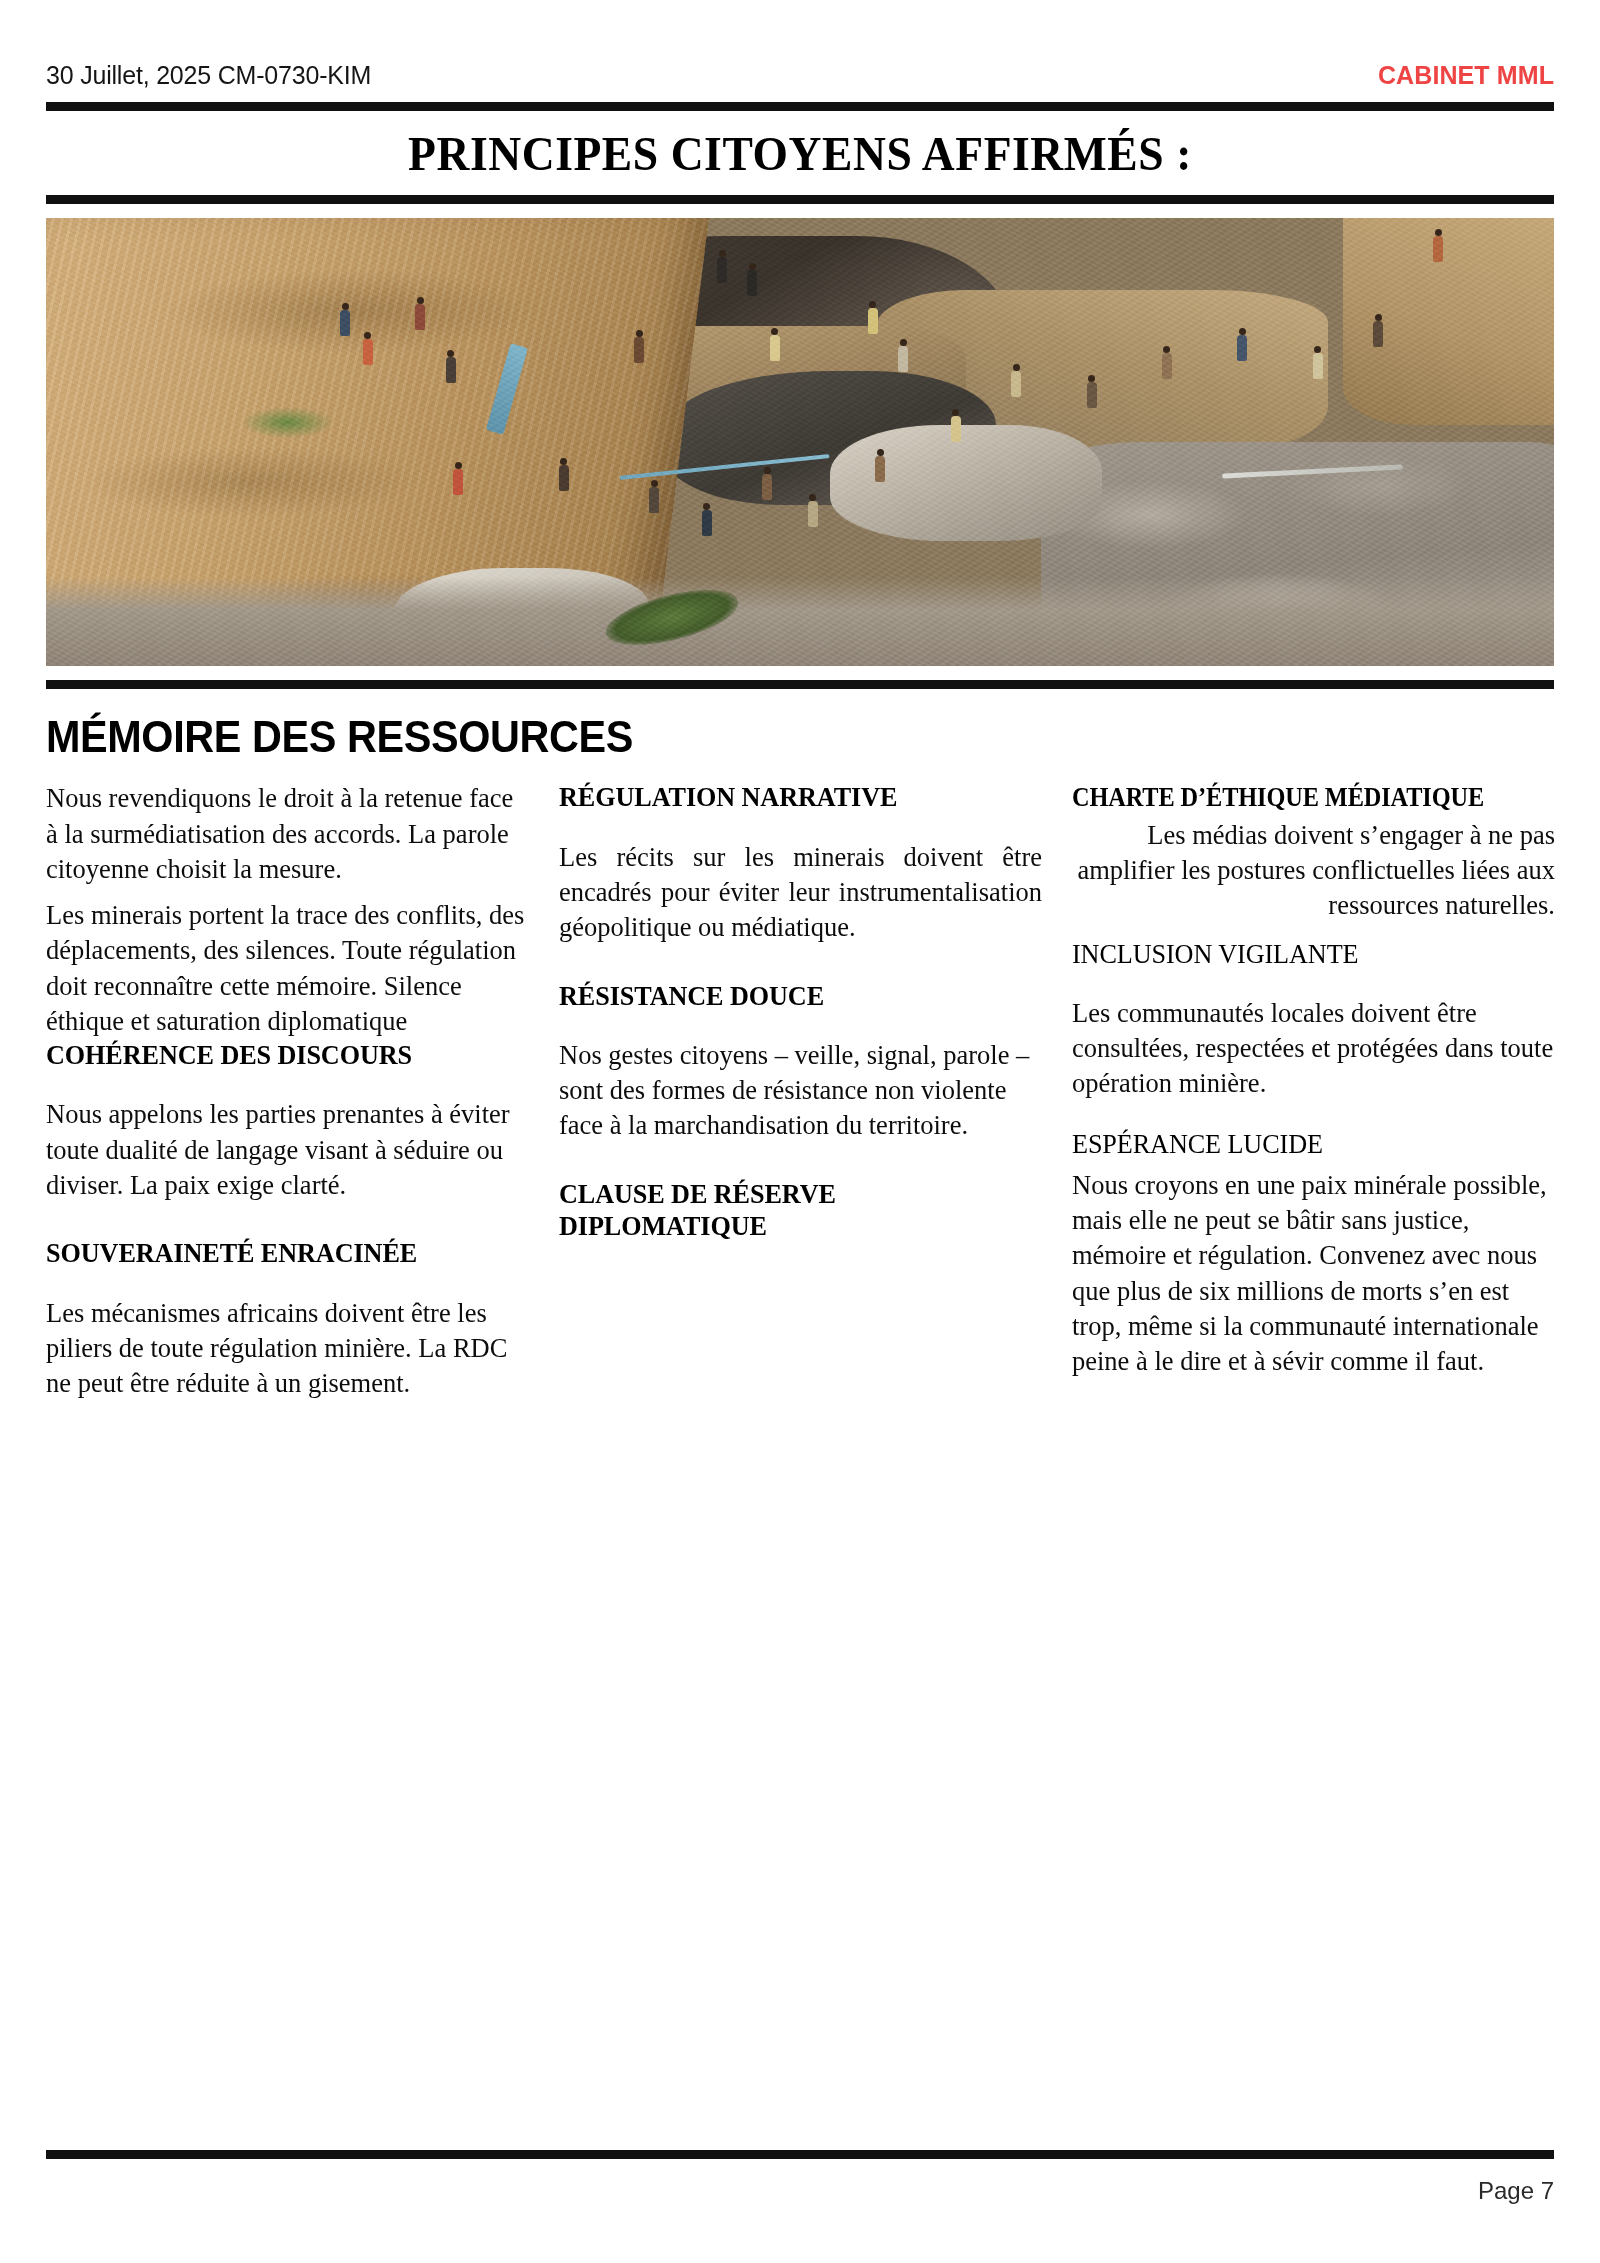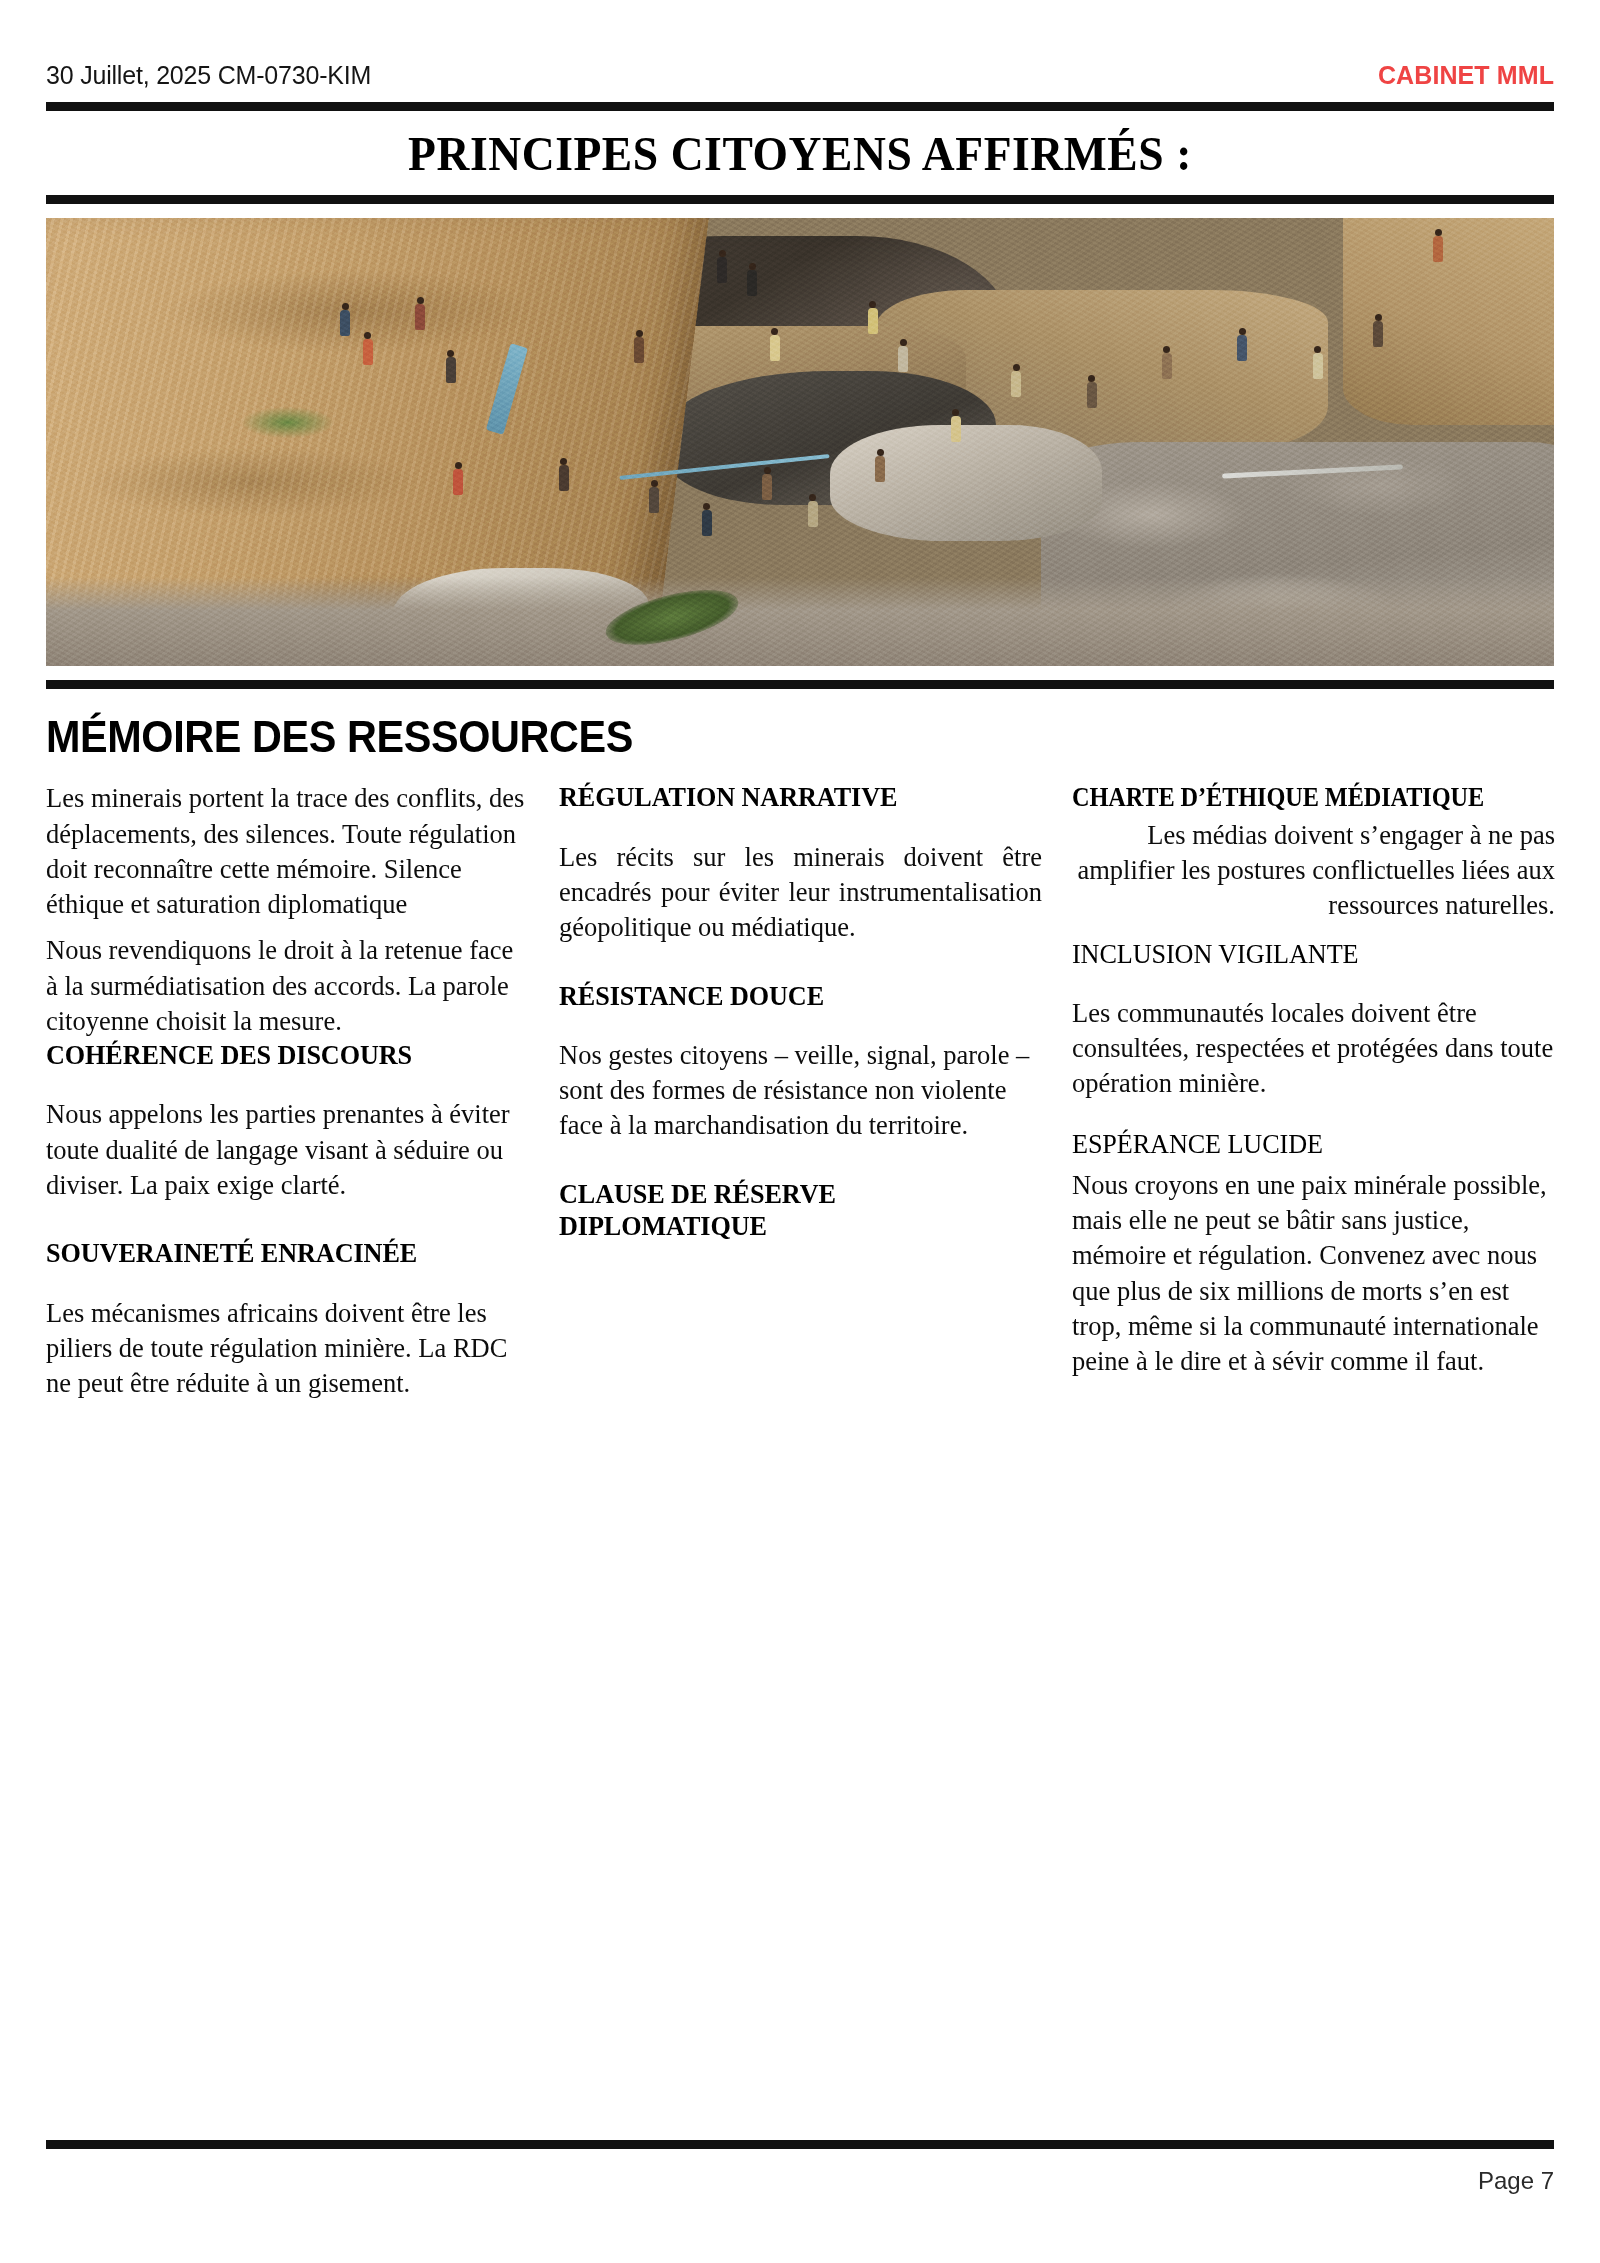--- a/index.html
+++ b/index.html
@@ -283,21 +283,21 @@
   .gap-lg { height: 34px; }
 
   .justify { text-align: justify; }
   .tracked { letter-spacing: 0.9px; word-spacing: 1px; }
 
   
   .footer-wrap {
     position: absolute;
     left: 46px;
     right: 46px;
-    bottom: 68px;
+    bottom: 58px;
   }
   .footer-rule {
     height: 9px;
     background: #111111;
   }
   .footer-page {
     text-align: right;
     font-family: "Liberation Sans", "DejaVu Sans", sans-serif;
     font-size: 24px;
     color: #2a2a2a;
@@ -371,22 +371,22 @@
     </div>
   </div>
 
   <div class="rule-thick"></div>
 
   <div class="section-heading">MÉMOIRE DES RESSOURCES</div>
 
   <div class="columns">
 
     <div class="col">
+      <p class="body-text">Nous revendiquons le droit à la retenue face à la surmédiatisation des accords. La parole citoyenne choisit la mesure.</p>
       <p class="body-text">Les minerais portent la trace des conflits, des déplacements, des silences. Toute régulation doit reconnaître cette mémoire. Silence éthique et saturation diplomatique</p>
-      <p class="body-text">Nous revendiquons le droit à la retenue face à la surmédiatisation des accords. La parole citoyenne choisit la mesure.</p>
       <h3 class="sub-head">COHÉRENCE DES DISCOURS</h3>
       <div class="gap-md"></div>
       <p class="body-text">Nous appelons les parties prenantes à éviter toute dualité de langage visant à séduire ou diviser. La paix exige clarté.</p>
       <div class="gap-lg"></div>
       <h3 class="sub-head">SOUVERAINETÉ ENRACINÉE</h3>
       <div class="gap-md"></div>
       <p class="body-text">Les mécanismes africains doivent être les piliers de toute régulation minière. La RDC ne peut être réduite à un gisement.</p>
     </div>
 
     <div class="col">

